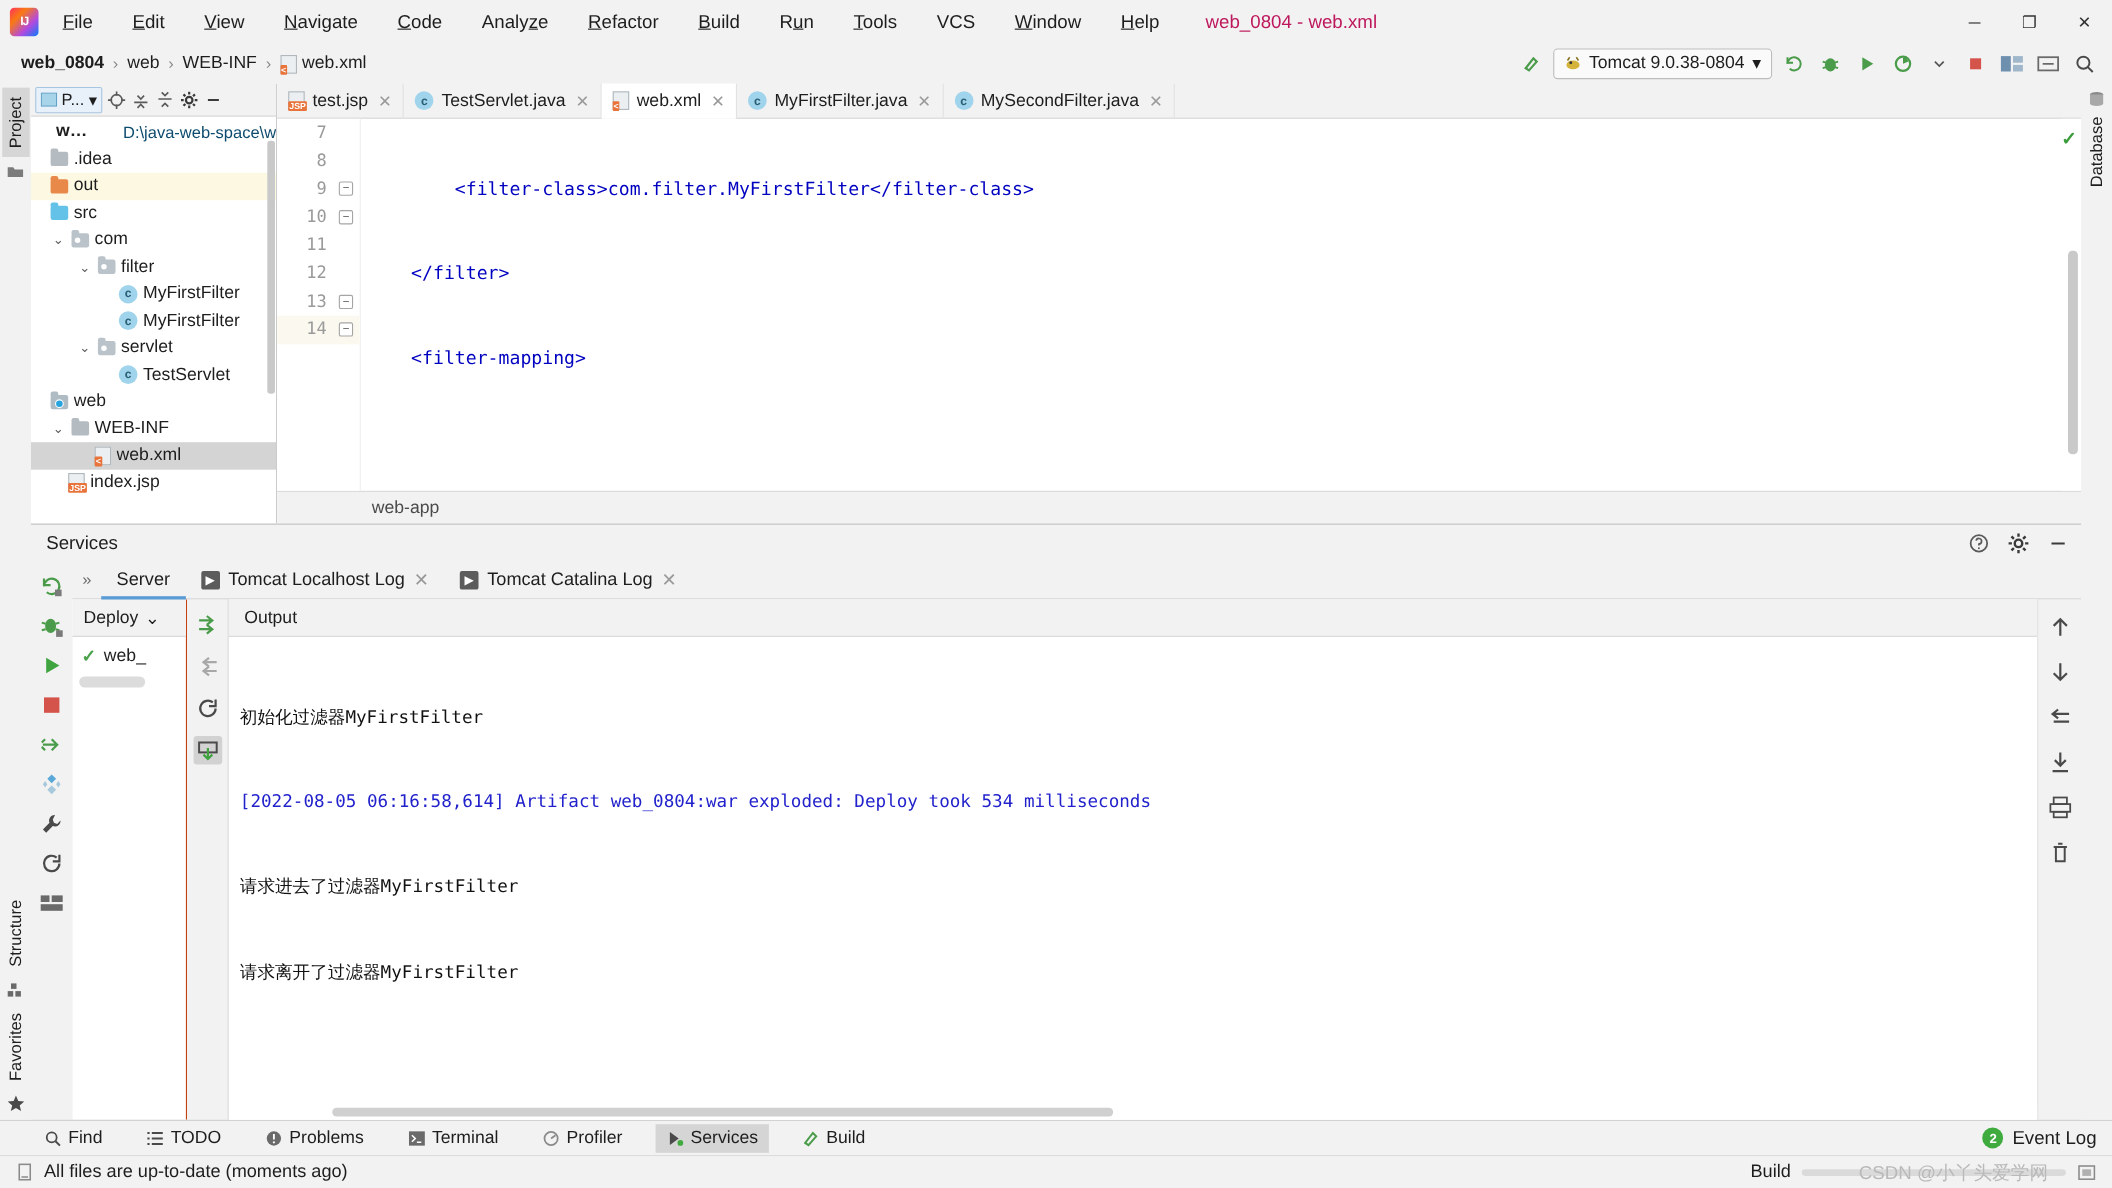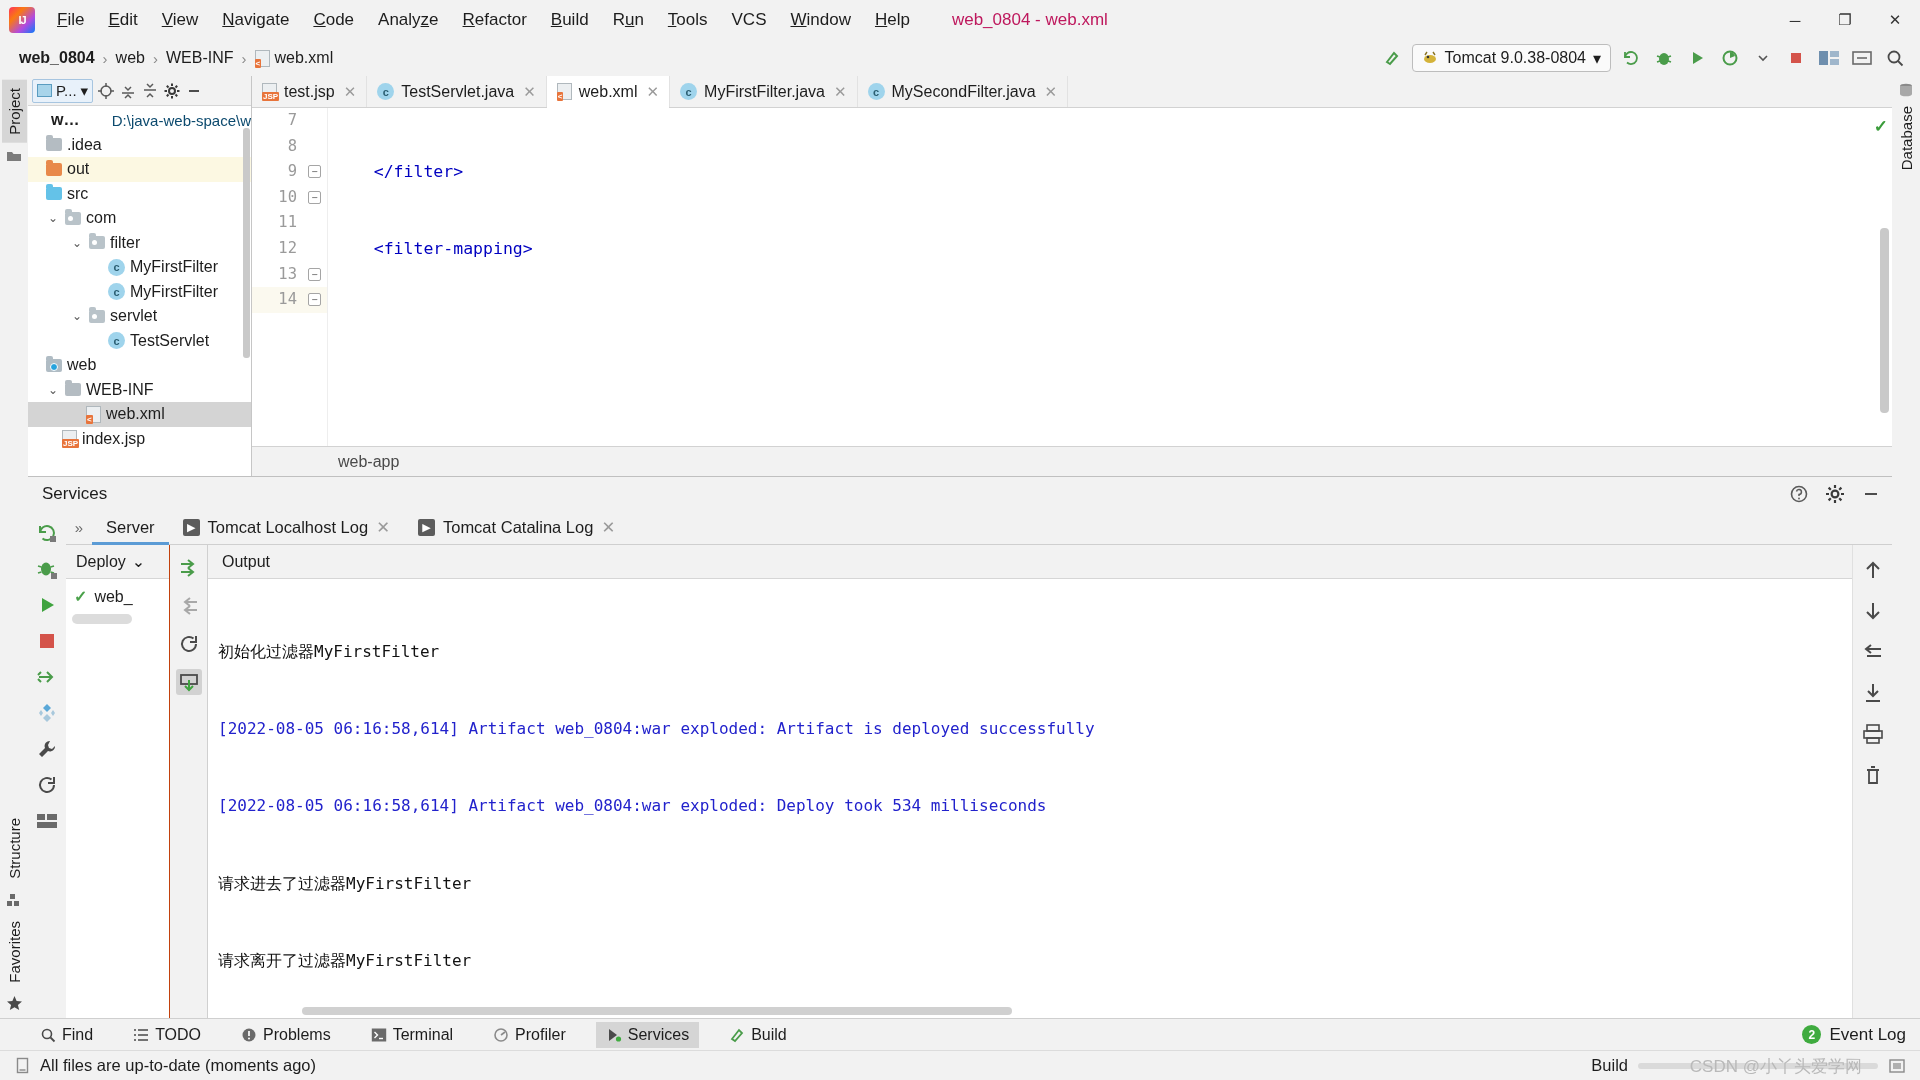--- a/index.html
+++ b/index.html
@@ -23,21 +23,21 @@
   .ij-logo {
     width: 26px; height: 26px; margin: 0 10px 0 9px;
     border-radius: 4px; flex: 0 0 26px; position: relative; overflow:hidden;
     background: linear-gradient(135deg,#fe315d 0%,#f97a12 30%,#b24ae0 66%,#087cfa 100%);
   }
   .ij-logo::after{
     content:"IJ"; position:absolute; left:0; top:0; right:0; bottom:0;
     color:#fff; font-size:11px; font-weight:bold; display:flex;
     align-items:center; justify-content:center; letter-spacing:-1px;
   }
-  .menu { display: flex; align-items: flex-end; gap: 0px; }
+  .menu { display: flex; align-items: flex-end; gap: 12px; }
   .menu-item {
     padding: 4px 12px; font-size: 17px; color: #1d1d1d; cursor: default;
     white-space: nowrap;
   }
   .menu-item u { text-decoration: underline; }
   .win-title {
     margin-left: 30px; color: #be185d; font-size: 17px; white-space: nowrap;
   }
   .win-controls { position:absolute; right: 0; top:0; height: 40px; display:flex; }
   .win-btn {
@@ -578,20 +578,21 @@
               <div class="gline">8</div>
               <div class="gline"><span>9</span><span class="fold">−</span></div>
               <div class="gline"><span>10</span><span class="fold">−</span></div>
               <div class="gline">11</div>
               <div class="gline">12</div>
               <div class="gline"><span>13</span><span class="fold">−</span></div>
               <div class="gline" style="background:#fbf9ef"><span>14</span><span class="fold">−</span></div>
             </div>
 
             <div class="code">
+              <div class="cl"><span class="tag">        &lt;filter-class&gt;com.filter.MyFirstFilter&lt;/filter-class&gt;</span></div>
               <div class="cl"><span class="tag">    &lt;/filter&gt;</span></div>
               <div class="cl"><span class="tag">    &lt;filter-mapping&gt;</span></div>
               
               
               
               
             </div>
 
             <div class="editor-rightbar">
               <div class="check-ok">✓</div>
@@ -748,21 +749,20 @@
                     </svg>
                 </div>
               </div>
 
               <div class="console-col">
                 <div class="output-head">
                   <span>Output</span>
                 </div>
                 <div class="console">
                   <div class="ln c-black">初始化过滤器MyFirstFilter</div>
-                  <div class="ln c-blue">[2022-08-05 06:16:58,614] Artifact web_0804:war exploded: Artifact is deployed successfully</div>
                   <div class="ln c-blue">[2022-08-05 06:16:58,614] Artifact web_0804:war exploded: Deploy took 534 milliseconds</div>
                   <div class="ln c-black">请求进去了过滤器MyFirstFilter</div>
                   <div class="ln c-black">请求离开了过滤器MyFirstFilter</div>
                   
                   
                   
                   
                 </div>
                 <div class="hscroll-wrap">
                   <div class="hscroll"></div>

